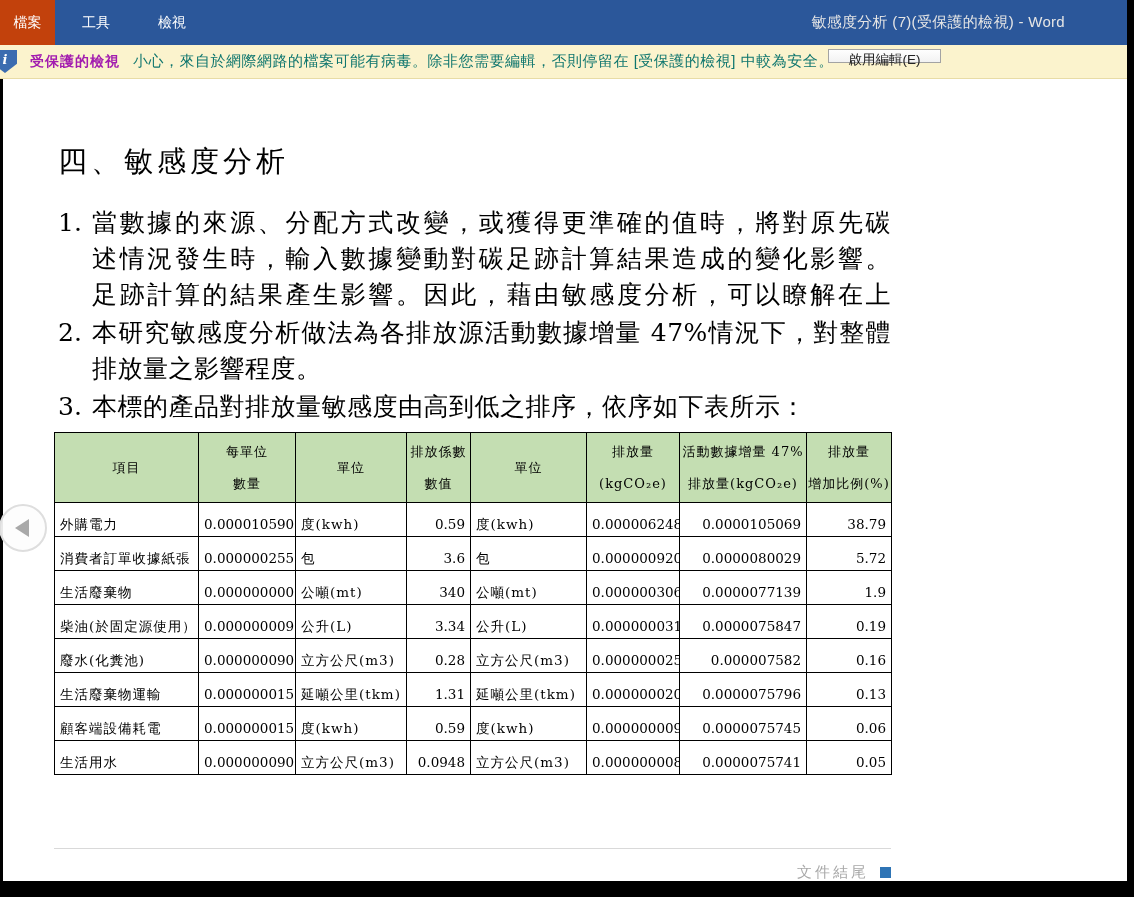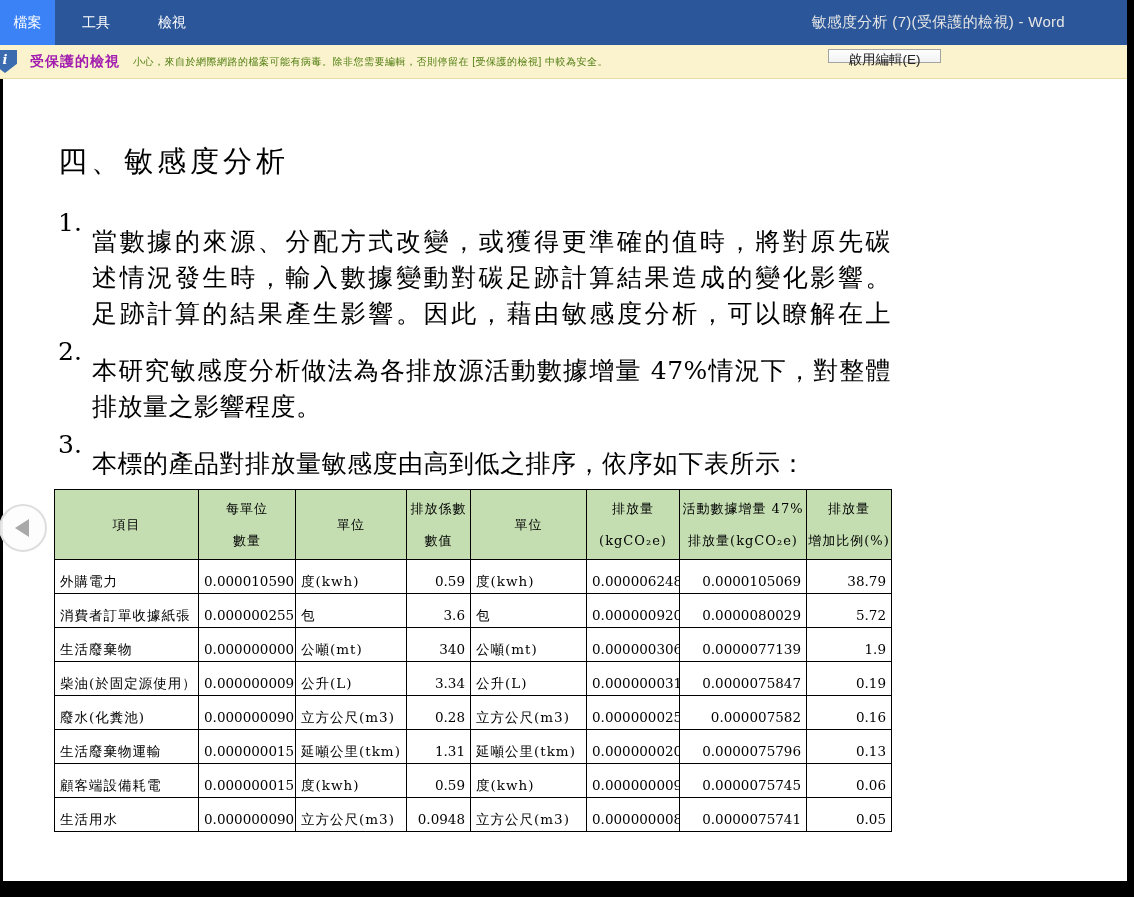--- a/index.html
+++ b/index.html
@@ -4,50 +4,50 @@
 <style>
   html,body{margin:0;padding:0;background:#000;}
   .screen{position:relative;width:1134px;height:897px;background:#000;overflow:hidden;
           font-family:"Liberation Sans",sans-serif;-webkit-font-smoothing:antialiased;}
 
   
   .ribbon{position:absolute;left:0;top:0;width:1127px;height:45px;background:#2b579a;}
   .tabs{position:absolute;left:0;top:0;height:45px;display:flex;align-items:stretch;}
   .tab{color:#fff;font-size:14px;display:flex;align-items:center;justify-content:center;
        padding:0 12px;cursor:pointer;}
-  .tab.active{background:#3b82f6;width:31px;padding:0 12px;}
+  .tab.active{background:#c2410c;width:31px;padding:0 12px;}
   .tab.t-tools{margin-left:15px;}
   .tab.t-view{margin-left:24px;}
   .win-title{position:absolute;right:62px;top:0;height:45px;display:flex;align-items:center;
              color:#e5e5e5;font-size:15px;letter-spacing:.3px;}
 
   
   .msgbar{position:absolute;left:0;top:45px;width:1127px;height:33px;background:#fbf3cd;
           border-bottom:1px solid #e8dca6;display:flex;align-items:center;}
   .shield{position:absolute;left:-7px;top:5px;width:24px;height:23px;background:#3b6cb0;
           clip-path:polygon(0 0,100% 0,100% 60%,50% 100%,0 60%);
           color:#fff;font:italic bold 13px "DejaVu Serif",serif;
           display:flex;align-items:flex-start;justify-content:center;padding-top:2px;box-sizing:border-box;}
   .msg-label{margin-left:30px;font-size:14px;font-weight:bold;color:#a21caf;letter-spacing:1px;}
-  .msg-text{margin-left:13px;font-size:10px;color:#4d7c0f;letter-spacing:.5px;text-align:right;}
+  .msg-text{margin-left:13px;font-size:15px;color:#0f766e;letter-spacing:.5px;text-align:right;}
   .enable-btn{position:absolute;left:828px;top:4px;width:113px;height:14px;
               background:linear-gradient(#fefefe,#f2f2f2);border:1px solid #a3a3a3;
               font-family:"Liberation Sans",sans-serif;font-size:13.5px;color:#222;cursor:pointer;}
 
   
   .page{position:absolute;left:3px;top:79px;width:1124px;height:802px;background:#fff;}
   .content{position:absolute;left:51px;top:0;width:837px;}
 
   .doc-heading{margin:63px 0 23px 4px;font-family:"DejaVu Serif",serif;font-weight:normal;
                font-size:29px;color:#000;letter-spacing:4px;}
 
   .doc-list{font-family:"DejaVu Serif",serif;font-size:25px;color:#000;}
   .doc-item{display:flex;margin-bottom:2px;}
   .doc-num{width:34px;flex:0 0 34px;line-height:36px;margin-left:4px;}
-  .doc-item-body{width:799px;margin-top:19px;}
+  .doc-item-body{width:799px;}
   .doc-line{line-height:36px;letter-spacing:.5px;white-space:nowrap;}
   .doc-line.fill{white-space:normal;text-align:justify;text-align-last:justify;}
 
   
   .data-table{border-collapse:collapse;table-layout:fixed;width:837px;margin-top:7px;
               font-family:"DejaVu Serif",serif;color:#000;}
   .data-table th,.data-table td{border:1px solid #000;padding:0;overflow:hidden;}
   .data-table th{background:#c4deb2;height:69px;font-weight:normal;font-size:13px;}
   .hlines{display:flex;flex-direction:column;justify-content:center;gap:17px;height:100%;}
   .hline{line-height:15px;letter-spacing:1px;}

